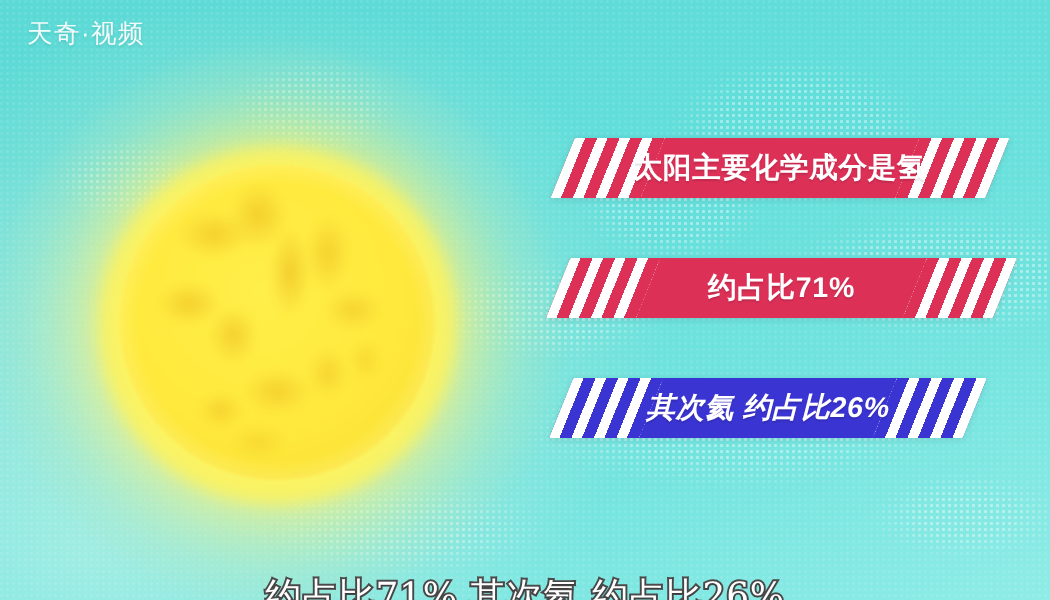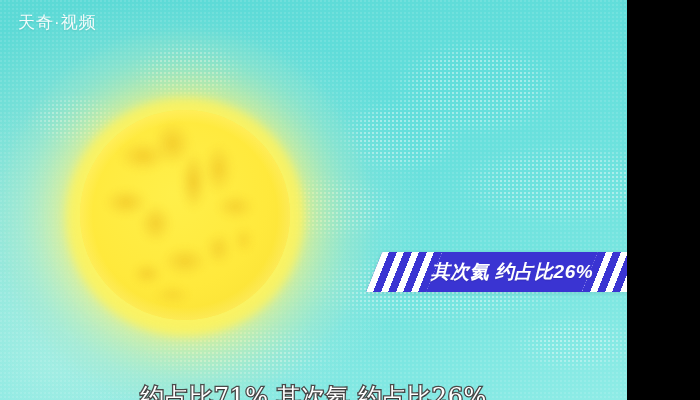--- a/index.html
+++ b/index.html
@@ -2,21 +2,21 @@
 <html><head>
 <meta charset="utf-8">
 <style>
   html, body {
     margin: 0;
     padding: 0;
     background: #000;
   }
   #stage {
     position: relative;
-    width: 627px;
+    width: 700px;
     height: 400px;
     overflow: hidden;
     font-family: "Liberation Sans", "DejaVu Sans", sans-serif;
     background: #0f172a;
   }
 
   
   .bg-base {
     position: absolute;
     inset: 0;
@@ -231,21 +231,37 @@
     <div class="sun-glow-outer"></div>
     <div class="sun-glow-inner"></div>
     <div class="sun-body">
       <div class="sun-mottle"></div>
       <div class="sun-rim"></div>
     </div>
   </div>
 
   <div class="watermark">天奇·视频</div>
 
-
+  <div class="banner" id="b0" style="left:375px; top:92px; width:290px;">
+    <div class="skew-box">
+      <div class="fill" id="b0f" style="background: rgb(220, 48, 87);"></div>
+      <div class="stripes-left"></div>
+      <div class="stripes-right"></div>
+    </div>
+    <div class="label">太阳主要化学成分是氢</div>
+  </div>
+
+  <div class="banner" id="b1" style="left:372px; top:172px; width:298px;">
+    <div class="skew-box">
+      <div class="fill" id="b1f" style="background: rgb(220, 48, 87);"></div>
+      <div class="stripes-left"></div>
+      <div class="stripes-right"></div>
+    </div>
+    <div class="label">约占比71%</div>
+  </div>
 
   <div class="banner" id="b2" style="left:374px; top:252px; width:276px;font-style:italic;">
     <div class="skew-box">
       <div class="fill" id="b2f" style="background: rgb(58, 52, 210);"></div>
       <div class="stripes-left"></div>
       <div class="stripes-right"></div>
     </div>
     <div class="label">其次氦  约占比26%</div>
   </div>
 

